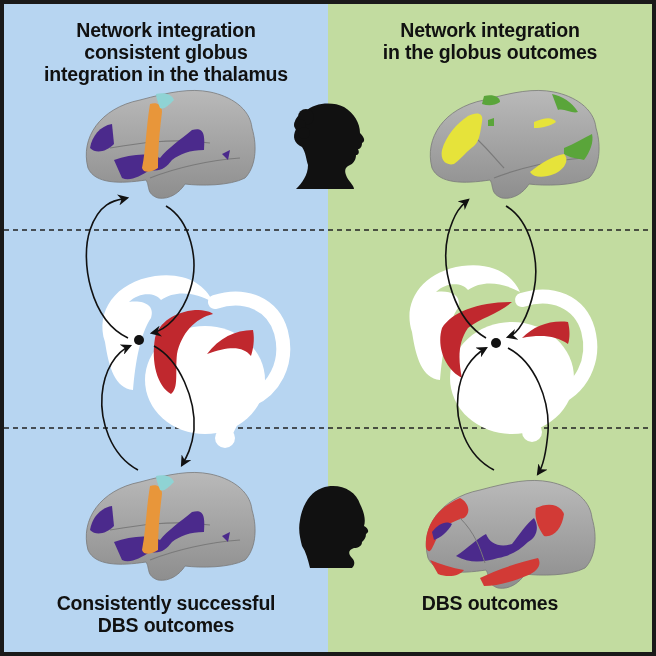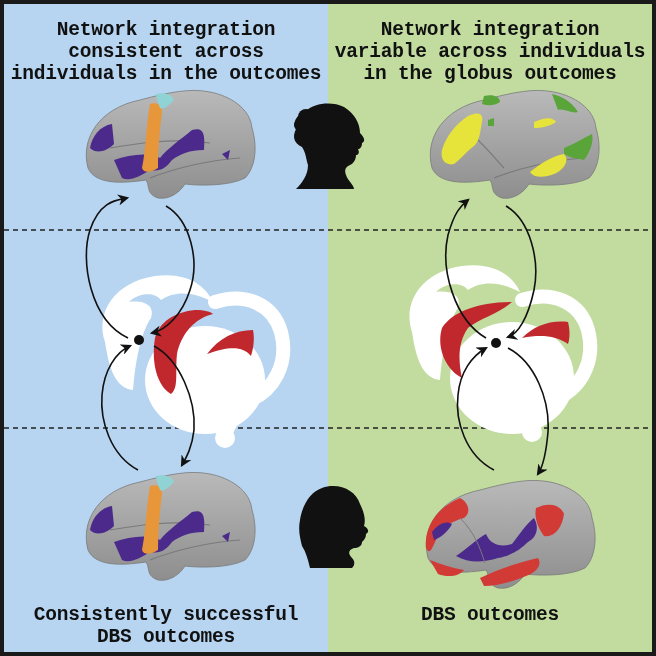--- a/index.html
+++ b/index.html
@@ -1,44 +1,43 @@
 <!DOCTYPE html>
 <html><head>
 <meta charset="utf-8">
 <style>
   html, body { margin: 0; padding: 0; background: #1a1a1a; }
   #root { position: relative; width: 656px; height: 656px; background: #1a1a1a; overflow: hidden; }
   .panel { position: absolute; top: 4px; height: 648px; }
   .panel.left { left: 4px; width: 324px; background: #b7d5f1; }
   .panel.right { left: 328px; width: 324px; background: #c2dca0; }
   .title { position: absolute; width: 324px; text-align: center; font-family: "Liberation Sans", sans-serif; font-weight: bold; font-size: 19.5px; line-height: 22px; color: #111; letter-spacing: -0.2px; }
-  .title .line { display: block; font-family: Liberation Mono, monospace; }
+  .title .line { display: block; }
   .top-title { top: 15px; }
-  .bottom-title { top: 600px; }
+  .bottom-title { top: 588px; }
   svg#art { position: absolute; left: 0; top: 0; width: 656px; height: 656px; }
 </style>
 </head>
 <body>
 
 <div id="root">
   <div class="panel left">
     <div class="title top-title">
       <span class="line">Network integration</span>
-      <span class="line">consistent across</span>
-      <span class="line">individuals in the outcomes</span>
+      <span class="line">consistent globus</span>
+      <span class="line">integration in the thalamus</span>
     </div>
     <div class="title bottom-title">
       <span class="line">Consistently successful</span>
       <span class="line">DBS outcomes</span>
     </div>
   </div>
   <div class="panel right">
     <div class="title top-title">
       <span class="line">Network integration</span>
-      <span class="line">variable across individuals</span>
       <span class="line">in the globus outcomes</span>
     </div>
     <div class="title bottom-title">
       <span class="line">DBS outcomes</span>
     </div>
   </div>
 
   <svg id="art" viewBox="0 0 656 656">
     <defs>
       <marker id="arrowhead" viewBox="0 0 10 10" refX="8" refY="5" markerWidth="7" markerHeight="7" orient="auto-start-reverse">

